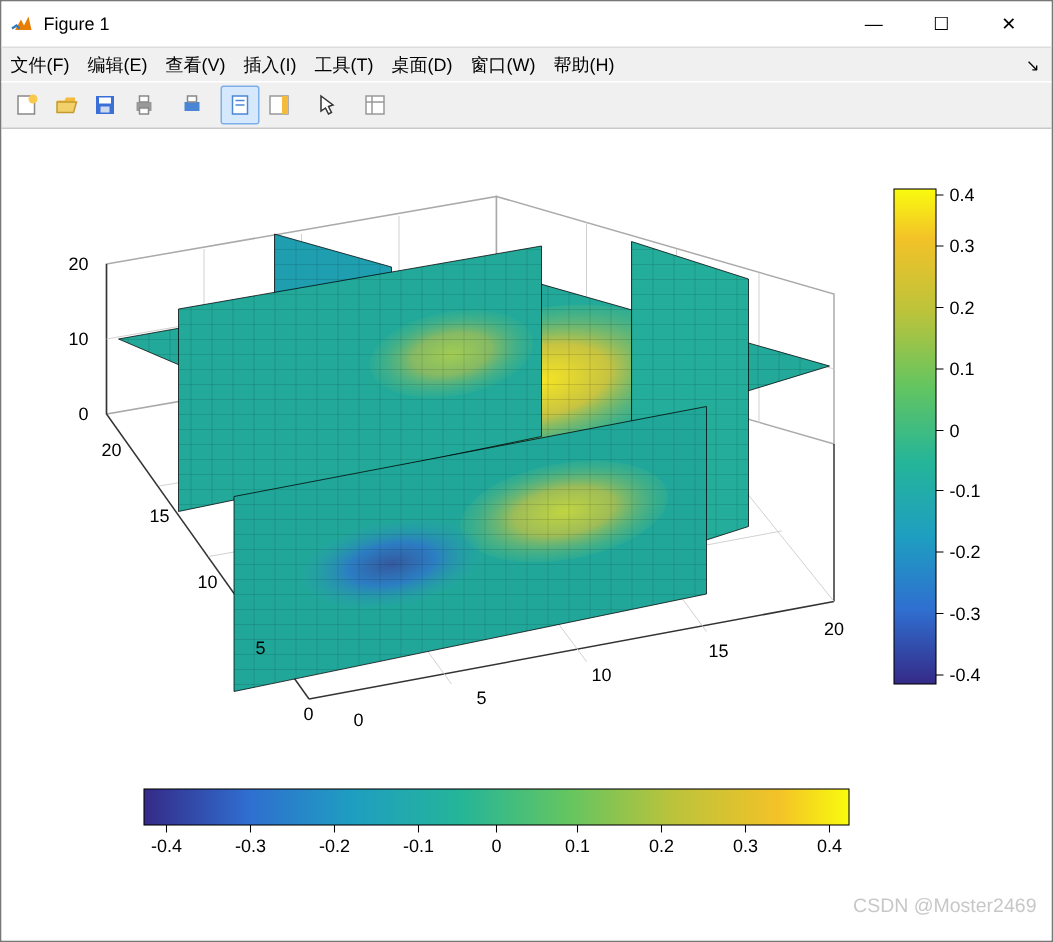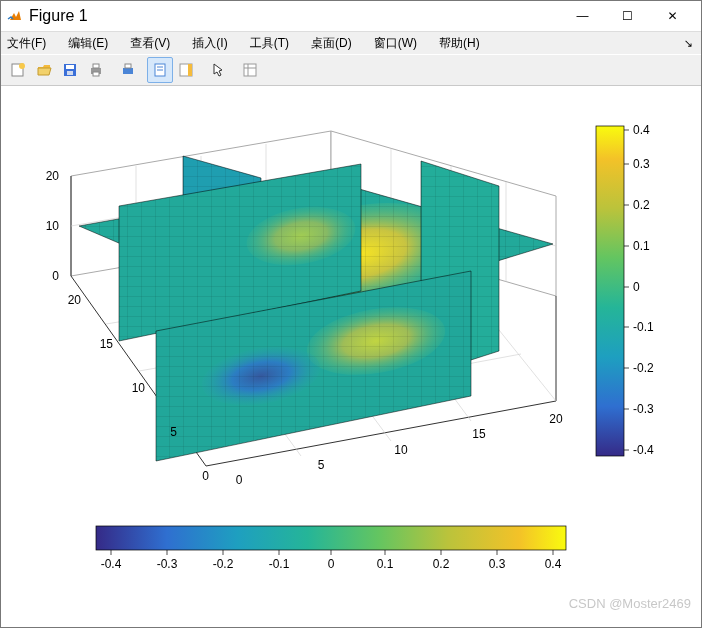--- a/index.html
+++ b/index.html
@@ -1,22 +1,22 @@
 <!DOCTYPE html>
 <html><head>
 <meta charset="utf-8">
 <style>
   body { margin:0; font-family: "Microsoft YaHei", Tahoma, sans-serif; font-size:12px; background:#fff; }
   .window { width:702px; height:628px; border:1px solid #777; background:#f0f0f0; box-sizing:border-box; display:flex; flex-direction:column; }
   .titlebar { height:30px; background:#fff; display:flex; align-items:center; padding:0 6px; border-bottom:1px solid #ddd; }
   .titlebar .icon { width:16px; height:16px; margin-right:6px; }
-  .title { flex:1; font-size:16px; color:#000; }
+  .title { flex:1; font-size:12px; color:#000; }
   .winbtns { display:flex; gap:0; }
   .winbtn { width:45px; height:28px; display:flex; align-items:center; justify-content:center; color:#000; }
-  .menubar { height:22px; background:#f0f0f0; display:flex; align-items:center; padding:0 6px; gap:22px; position:relative;}
+  .menubar { height:22px; background:#f0f0f0; display:flex; align-items:center; padding:0 6px; gap:12px; position:relative;}
   .menubar span { font-size:12px; cursor:default; }
   .menubar .arrow { position:absolute; right:8px; font-size:11px; }
   .toolbar { height:30px; background:#f0f0f0; border-top:1px solid #fff; border-bottom:1px solid #c9c9c9; display:flex; align-items:center; padding:0 4px; gap:0px;}
   .tbtn { width:24px; height:24px; display:flex; align-items:center; justify-content:center; border:1px solid transparent; border-radius:2px;}
   .tbtn.active { background:#d6e8fb; border:1px solid #7db0e8;}
   .sep { width:6px; }
   .plotarea { flex:1; background:#fff; margin:0; position:relative; overflow:hidden;}
   .watermark { position:absolute; right:10px; bottom:16px; color:rgba(130,130,130,0.45); font-size:13px; font-family: sans-serif; pointer-events:none;}
   svg { display:block; }
 </style>

